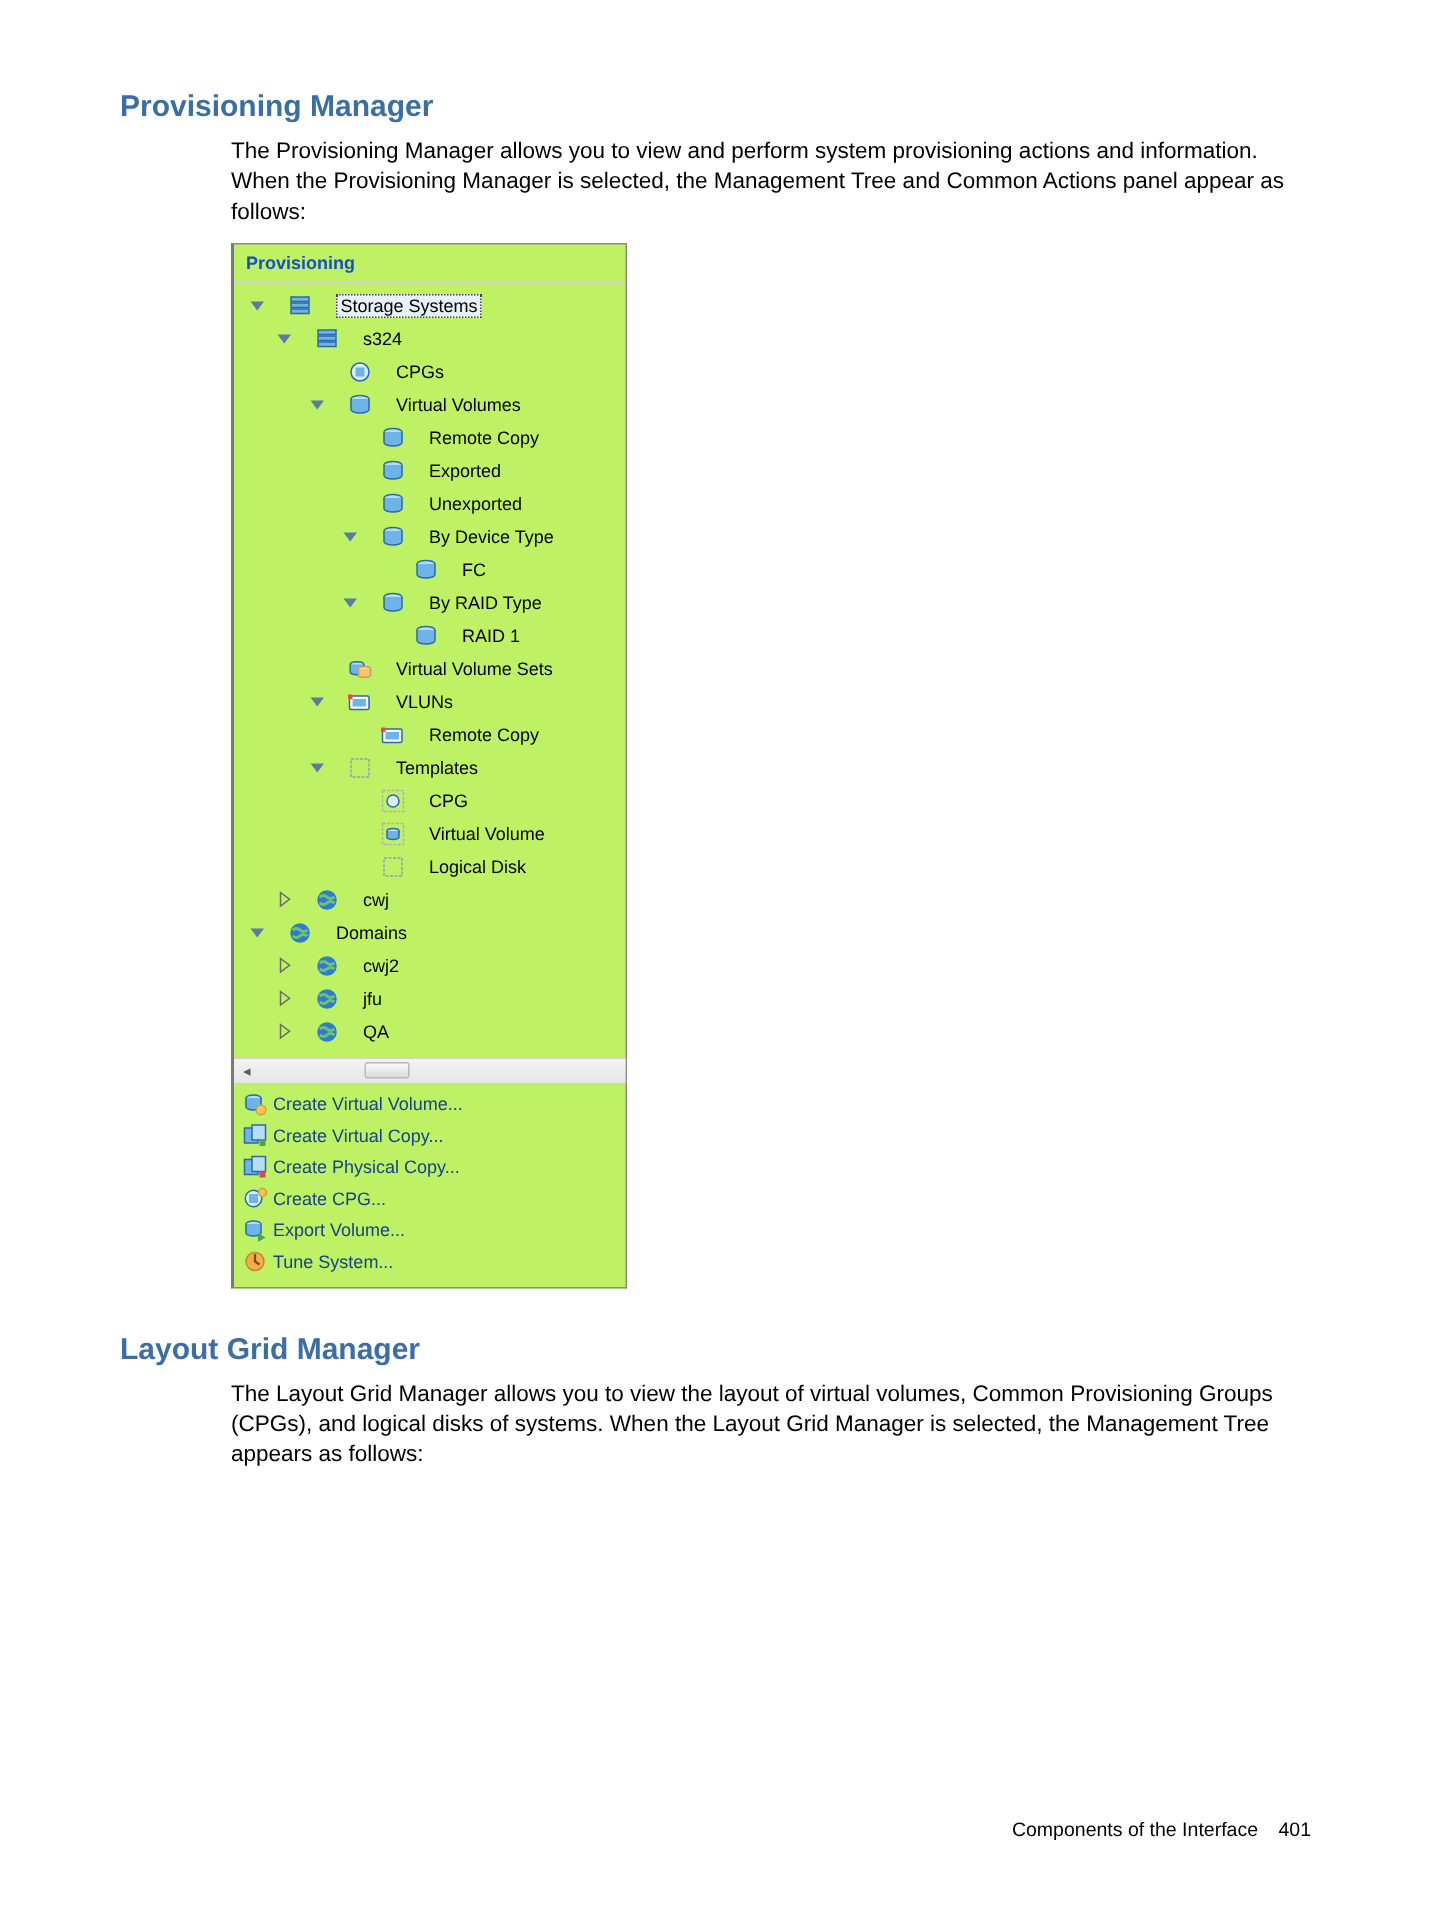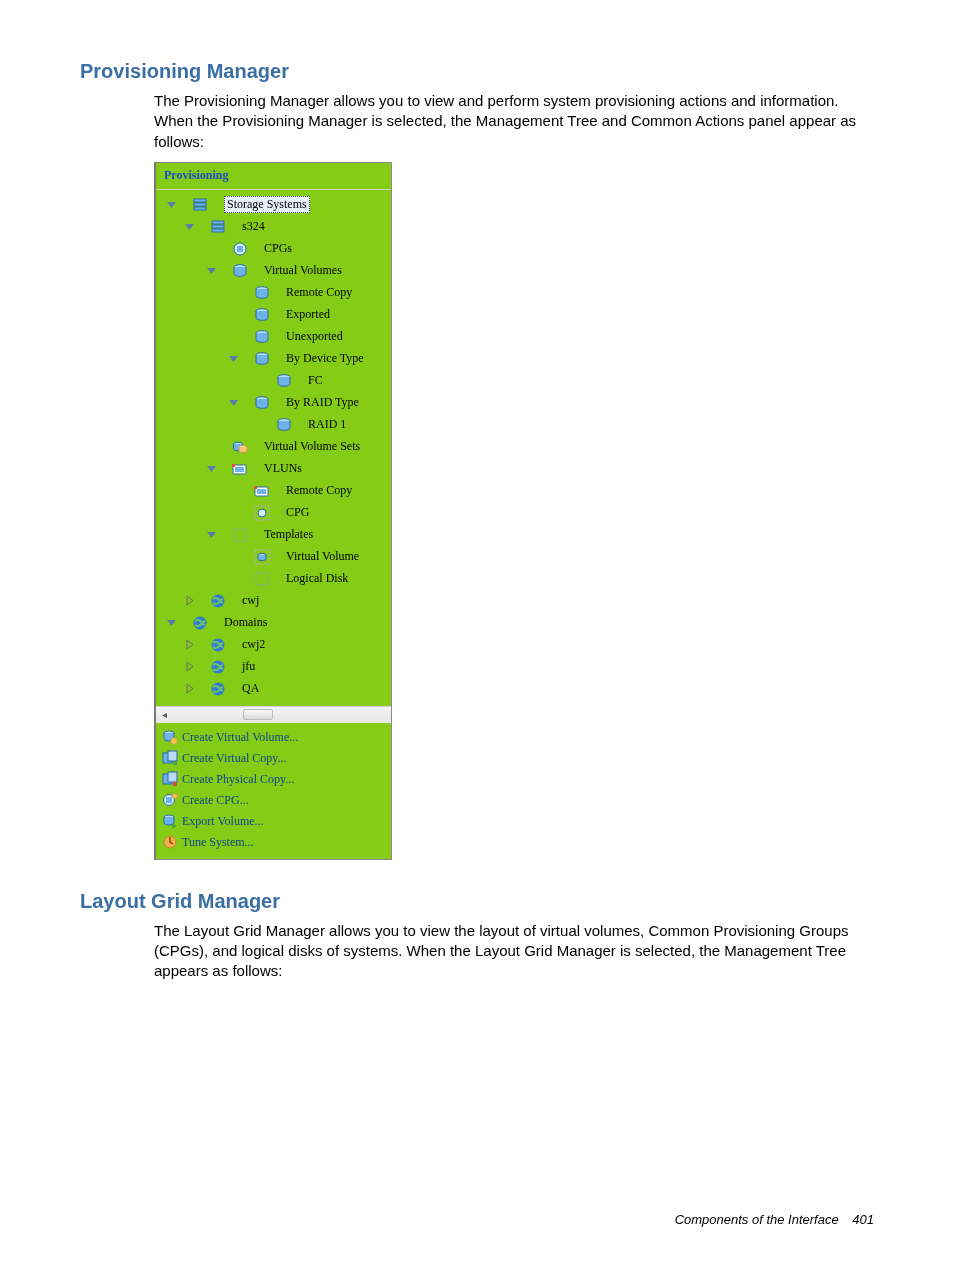--- a/index.html
+++ b/index.html
@@ -25,25 +25,25 @@
     margin: 0 0 10px 74px;
     font-size: 15px;
     color: #000;
     line-height: 1.35;
   }
   .panel-wrap {
     margin-left: 74px;
     margin-bottom: 30px;
   }
   .panel {
-    width: 238px;
+    width: 264px;
     border: 1px solid #8a8a8a;
     border-left: 2px solid #7a7a7a;
-    background: #84cc16;
-    font-family: Liberation Serif, serif;
+    background: #bef264;
+    font-family: Liberation Sans, sans-serif;
     font-size: 12px;
     color: #000;
   }
   .panel-title {
     padding: 5px 8px 6px 8px;
     color: #1a4ec4;
     font-weight: bold;
     font-size: 12px;
     border-bottom: 1px solid #d0d0d0;
   }
@@ -121,21 +121,20 @@
     color: #15428b;
     font-size: 12px;
     cursor: pointer;
   }
   .footer {
     position: absolute;
     bottom: 44px;
     right: 80px;
     font-size: 13px;
     color: #000;
-    font-style: italic;
   }
   .pgnum { margin-left: 10px; }
 </style>
 </head>
 <body>
 
 <div class="page">
   <h2 class="section-heading">Provisioning Manager</h2>
   <p class="body-text">The Provisioning Manager allows you to view and perform system provisioning actions and information. When the Provisioning Manager is selected, the Management Tree and Common Actions panel appear as follows:</p>
 
@@ -306,42 +305,42 @@
             <span class="tw"></span>
             <span class="icon">
               <svg width="16" height="16">
                 <rect x="1" y="4" width="13" height="9" rx="1" fill="#fff" stroke="#2a6aa8"></rect>
                 <rect x="3" y="6" width="9" height="5" fill="#6fb4e8"></rect>
                 <rect x="0" y="3" width="3" height="3" fill="#e74c3c"></rect>
               </svg>
             </span>
             <span class="label">Remote Copy</span>
           </div>
+          <div class="node d2">
+            <span class="tw">
+              <svg width="11" height="11">
+                <polygon points="1,3 10,3 5.5,9" fill="#5a7aa8"></polygon>
+              </svg>
+            </span>
+            <span class="icon">
+              <svg width="16" height="16">
+                <rect x="2" y="2" width="12" height="12" fill="none" stroke="#8aa0b8" stroke-dasharray="2 1"></rect>
+              </svg>
+            </span>
+            <span class="label">Templates</span>
+          </div>
           <div class="node d3">
             <span class="tw"></span>
             <span class="icon">
               <svg width="16" height="16">
                 <rect x="1" y="1" width="14" height="14" fill="none" stroke="#b0b0b0" stroke-dasharray="2 1"></rect>
                 <circle cx="8" cy="8" r="4" fill="#d8eefc" stroke="#2a6aa8"></circle>
               </svg>
             </span>
             <span class="label">CPG</span>
-          </div>
-          <div class="node d2">
-            <span class="tw">
-              <svg width="11" height="11">
-                <polygon points="1,3 10,3 5.5,9" fill="#5a7aa8"></polygon>
-              </svg>
-            </span>
-            <span class="icon">
-              <svg width="16" height="16">
-                <rect x="2" y="2" width="12" height="12" fill="none" stroke="#8aa0b8" stroke-dasharray="2 1"></rect>
-              </svg>
-            </span>
-            <span class="label">Templates</span>
           </div>
           <div class="node d3">
             <span class="tw"></span>
             <span class="icon">
               <svg width="16" height="16">
                 <rect x="1" y="1" width="14" height="14" fill="none" stroke="#b0b0b0" stroke-dasharray="2 1"></rect>
                 <ellipse cx="8" cy="6" rx="4" ry="1.6" fill="#b8dcf6" stroke="#2a6aa8"></ellipse>
                 <path d="M4 6 v4 a4 1.6 0 0 0 8 0 v-4" fill="#6fb4e8" stroke="#2a6aa8"></path>
               </svg>
             </span>

